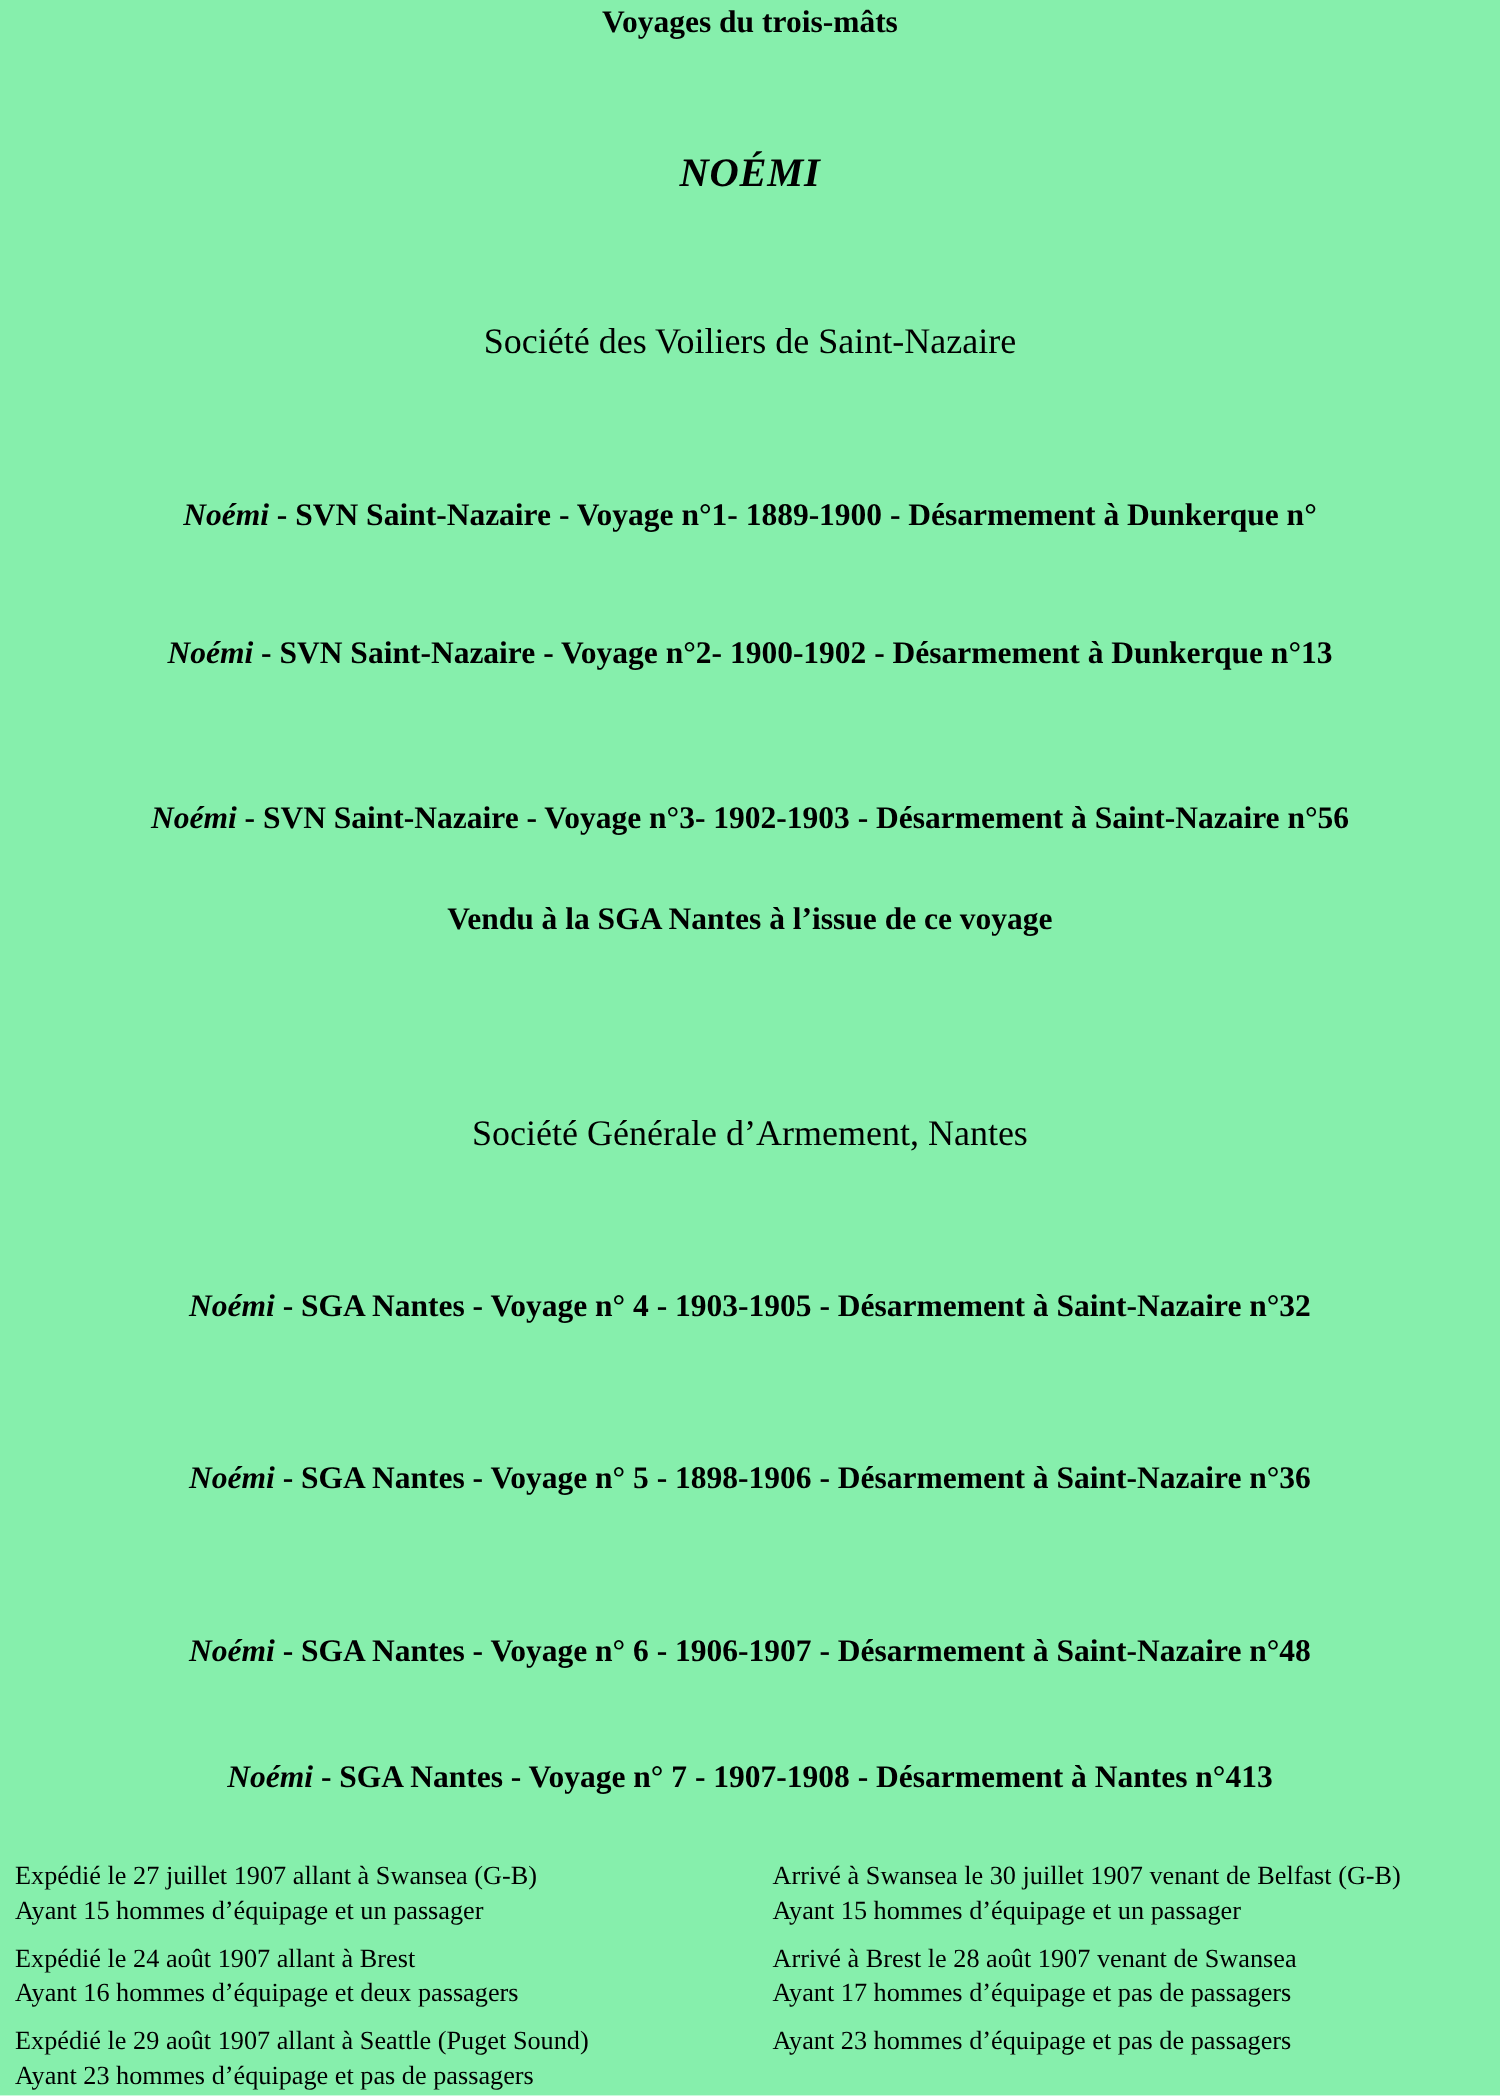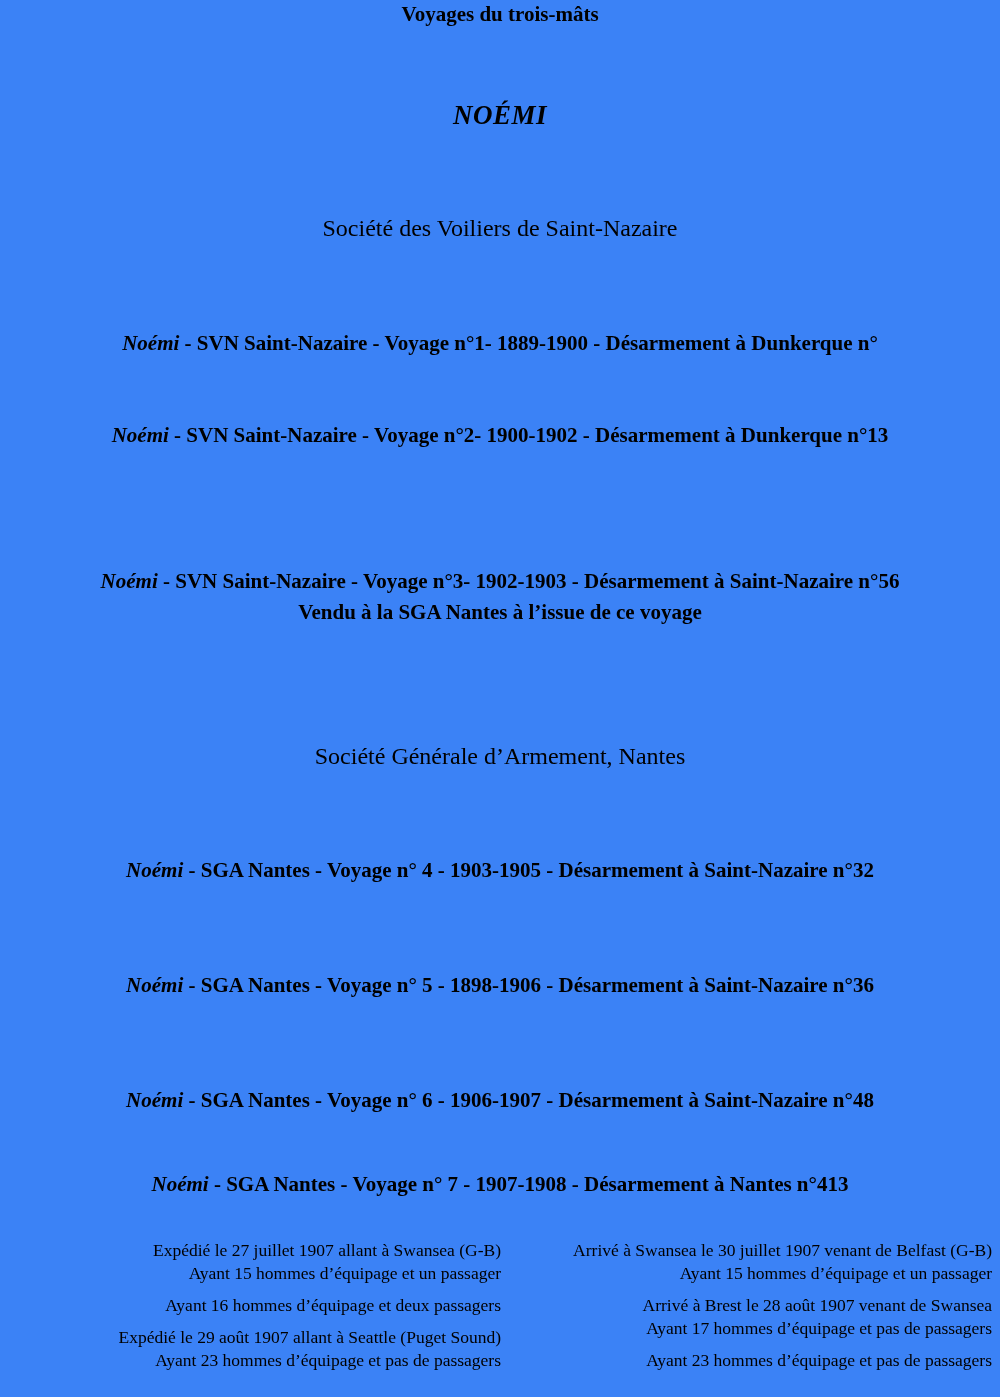--- a/index.html
+++ b/index.html
@@ -1,20 +1,20 @@
 <!DOCTYPE html>
 <html><head>
 <meta charset="utf-8">
 <style>
   html, body { margin: 0; padding: 0; background: #ffffff; }
   .page {
     position: relative;
     width: 1000px;
     height: 1397px;
-    background: #3b82f6;
+    background: #86efac;
     color: #000000;
     font-family: "Liberation Serif", "DejaVu Serif", serif;
     overflow: hidden;
   }
   .abs { position: absolute; left: 0; width: 100%; margin: 0; }
   .center { text-align: center; }
   .doc-title {
     top: 2px;
     font-size: 21px;
     font-weight: bold;
@@ -42,21 +42,21 @@
   }
   .legs {
     position: absolute;
     top: 1239px;
     left: 10px;
     right: 8px;
     display: flex;
   }
   .legs .col { width: 50%; }
   .legs .col.right { padding-left: 14px; box-sizing: border-box; }
-  .leg { margin: 0 0 9px 0; text-align: right; }
+  .leg { margin: 0 0 9px 0; }
   .leg div {
     font-size: 17.5px;
     line-height: 23px;
     font-weight: normal;
     white-space: nowrap;
   }
 </style>
 </head>
 <body>
 
@@ -65,41 +65,42 @@
   <p class="abs center doc-title">Voyages du trois-mâts</p>
 
   <p class="abs center ship-title">NOÉMI</p>
 
   <p class="abs center section-heading" style="top:215px">Société des Voiliers de Saint-Nazaire</p>
 
   <p class="abs center voyage" style="top:331px"><span class="ship">Noémi</span><span> - SVN Saint-Nazaire - Voyage n°1- 1889-1900 - Désarmement à Dunkerque n°</span></p>
 
   <p class="abs center voyage" style="top:423px"><span class="ship">Noémi</span><span> - SVN Saint-Nazaire - Voyage n°2- 1900-1902 - Désarmement à Dunkerque n°13</span></p>
 
-  <p class="abs center voyage" style="top:569px"><span class="ship">Noémi</span><span> - SVN Saint-Nazaire - Voyage n°3- 1902-1903 - Désarmement à Saint-Nazaire n°56</span></p>
+  <p class="abs center voyage" style="top:533px"><span class="ship">Noémi</span><span> - SVN Saint-Nazaire - Voyage n°3- 1902-1903 - Désarmement à Saint-Nazaire n°56</span></p>
 
   <p class="abs center section-heading" style="top:743px">Société Générale d’Armement, Nantes</p>
 
   <p class="abs center voyage-note" style="top:600px">Vendu à la SGA Nantes à l’issue de ce voyage</p>
 
   <p class="abs center voyage" style="top:858px"><span class="ship">Noémi</span><span> - SGA Nantes - Voyage n° 4 - 1903-1905 - Désarmement à Saint-Nazaire n°32</span></p>
 
   <p class="abs center voyage" style="top:973px"><span class="ship">Noémi</span><span> - SGA Nantes - Voyage n° 5 - 1898-1906 - Désarmement à Saint-Nazaire n°36</span></p>
 
   <p class="abs center voyage" style="top:1088px"><span class="ship">Noémi</span><span> - SGA Nantes - Voyage n° 6 - 1906-1907 - Désarmement à Saint-Nazaire n°48</span></p>
 
   <p class="abs center voyage" style="top:1172px"><span class="ship">Noémi</span><span> - SGA Nantes - Voyage n° 7 - 1907-1908 - Désarmement à Nantes n°413</span></p>
 
   <div class="legs">
     <div class="col">
       <div class="leg">
         <div>Expédié le 27 juillet 1907 allant à Swansea (G-B)</div>
         <div>Ayant 15 hommes d’équipage et un passager</div>
       </div>
       <div class="leg">
+        <div>Expédié le 24 août 1907 allant à Brest</div>
         <div>Ayant 16 hommes d’équipage et deux passagers</div>
       </div>
       <div class="leg">
         <div>Expédié le 29 août 1907 allant à Seattle (Puget Sound)</div>
         <div>Ayant 23 hommes d’équipage et pas de passagers</div>
       </div>
     </div>
     <div class="col right">
       <div class="leg">
         <div>Arrivé à Swansea le 30 juillet 1907 venant de Belfast (G-B)</div>

